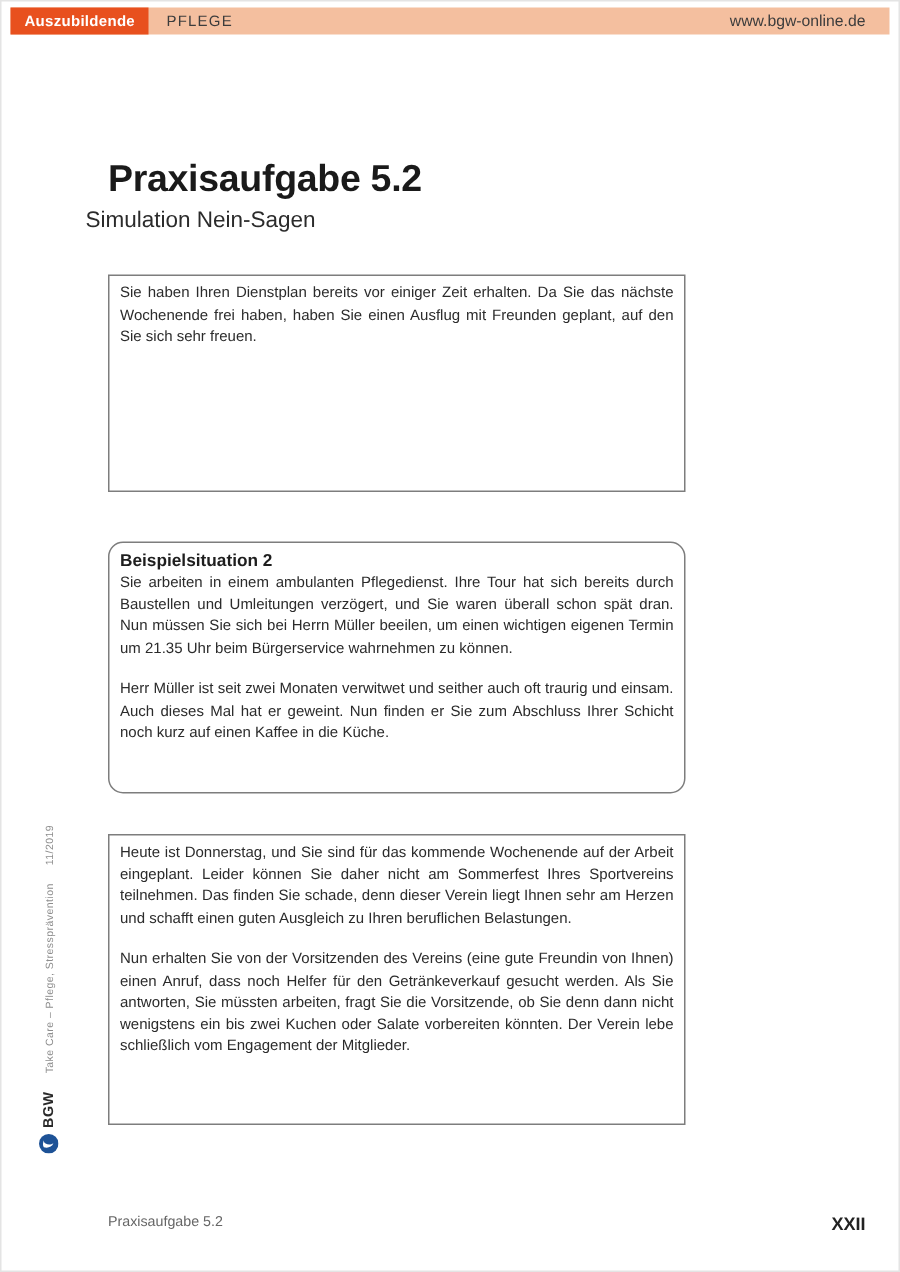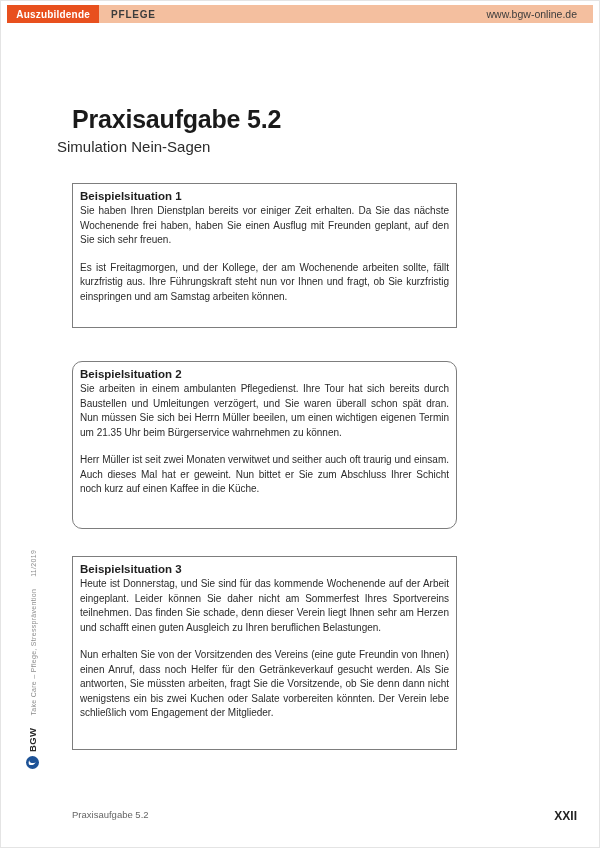--- a/index.html
+++ b/index.html
@@ -13,21 +13,21 @@
   .header-bar {
     position:absolute; left:7px; top:5px; width:586px; height:18px;
     background:#f4bf9f; display:flex; align-items:center;
   }
   .audience-tag {
     height:18px; width:92px; background:#e8501e; color:#fff;
     display:flex; align-items:center; justify-content:flex-end;
     padding-right:9px; font-size:10px; font-weight:bold; letter-spacing:0.2px;
   }
   .category-label {
-    margin-left:12px; font-size:10px; color:#3c3c3c; letter-spacing:0.8px; font-weight:700;
+    margin-left:12px; font-size:10px; color:#3c3c3c; letter-spacing:0.8px; font-weight:400;
   }
   .website-link {
     margin-left:auto; margin-right:16px; font-size:10.5px; color:#3c3c3c; text-decoration:none;
   }
   
   .page-title {
     position:absolute; left:72px; top:105px; font-size:25px; font-weight:bold;
     color:#1a1a1a; letter-spacing:-0.2px;
   }
   .page-subtitle {
@@ -73,33 +73,30 @@
       <span>Auszubildende</span>
     </div>
     <span class="category-label">PFLEGE</span>
     <a class="website-link" href="#">www.bgw-online.de</a>
   </div>
 
   <div class="page-title">Praxisaufgabe 5.2</div>
   <div class="page-subtitle">Simulation Nein-Sagen</div>
 
   <div class="situation-box" style="top:183px; height:145px;">
-    <div class="situation-heading">Beispielsituation 1</div>
     <p class="situation-paragraph">Sie haben Ihren Dienstplan bereits vor einiger Zeit erhalten. Da Sie das nächste Wochenende frei haben, haben Sie einen Ausflug mit Freunden geplant, auf den Sie sich sehr freuen.</p>
-    <p class="situation-paragraph">Es ist Freitagmorgen, und der Kollege, der am Wochenende arbeiten sollte, fällt kurzfristig aus. Ihre Führungskraft steht nun vor Ihnen und fragt, ob Sie kurzfristig einspringen und am Samstag arbeiten können.</p>
   </div>
 
   <div class="situation-box" style="top:361px; height:168px;border-radius:10px;">
     <div class="situation-heading">Beispielsituation 2</div>
     <p class="situation-paragraph">Sie arbeiten in einem ambulanten Pflegedienst. Ihre Tour hat sich bereits durch Baustellen und Umleitungen verzögert, und Sie waren überall schon spät dran. Nun müssen Sie sich bei Herrn Müller beeilen, um einen wichtigen eigenen Termin um 21.35 Uhr beim Bürgerservice wahrnehmen zu können.</p>
-    <p class="situation-paragraph">Herr Müller ist seit zwei Monaten verwitwet und seither auch oft traurig und einsam. Auch dieses Mal hat er geweint. Nun bittet er Sie zum Abschluss Ihrer Schicht noch kurz auf einen Kaffee in die Küche.</p>
+    <p class="situation-paragraph">Herr Müller ist seit zwei Monaten verwitwet und seither auch oft traurig und einsam. Auch dieses Mal hat er geweint. Nun finden er Sie zum Abschluss Ihrer Schicht noch kurz auf einen Kaffee in die Küche.</p>
   </div>
 
   <div class="situation-box" style="top:556px; height:194px;">
-    <div class="situation-heading">Beispielsituation 3</div>
     <p class="situation-paragraph">Heute ist Donnerstag, und Sie sind für das kommende Wochenende auf der Arbeit eingeplant. Leider können Sie daher nicht am Sommerfest Ihres Sportvereins teilnehmen. Das finden Sie schade, denn dieser Verein liegt Ihnen sehr am Herzen und schafft einen guten Ausgleich zu Ihren beruflichen Belastungen.</p>
     <p class="situation-paragraph">Nun erhalten Sie von der Vorsitzenden des Vereins (eine gute Freundin von Ihnen) einen Anruf, dass noch Helfer für den Getränkeverkauf gesucht werden. Als Sie antworten, Sie müssten arbeiten, fragt Sie die Vorsitzende, ob Sie denn dann nicht wenigstens ein bis zwei Kuchen oder Salate vorbereiten könnten. Der Verein lebe schließlich vom Engagement der Mitglieder.</p>
   </div>
 
   <div class="sidebar-imprint">
     <span class="bgw-logo-text">BGW</span>
     <span class="series-label">Take Care – Pflege, Stressprävention</span>
     <span class="issue-label">11/2019</span>
   </div>
   <svg class="bgw-logo-icon" viewBox="0 0 13 13">

